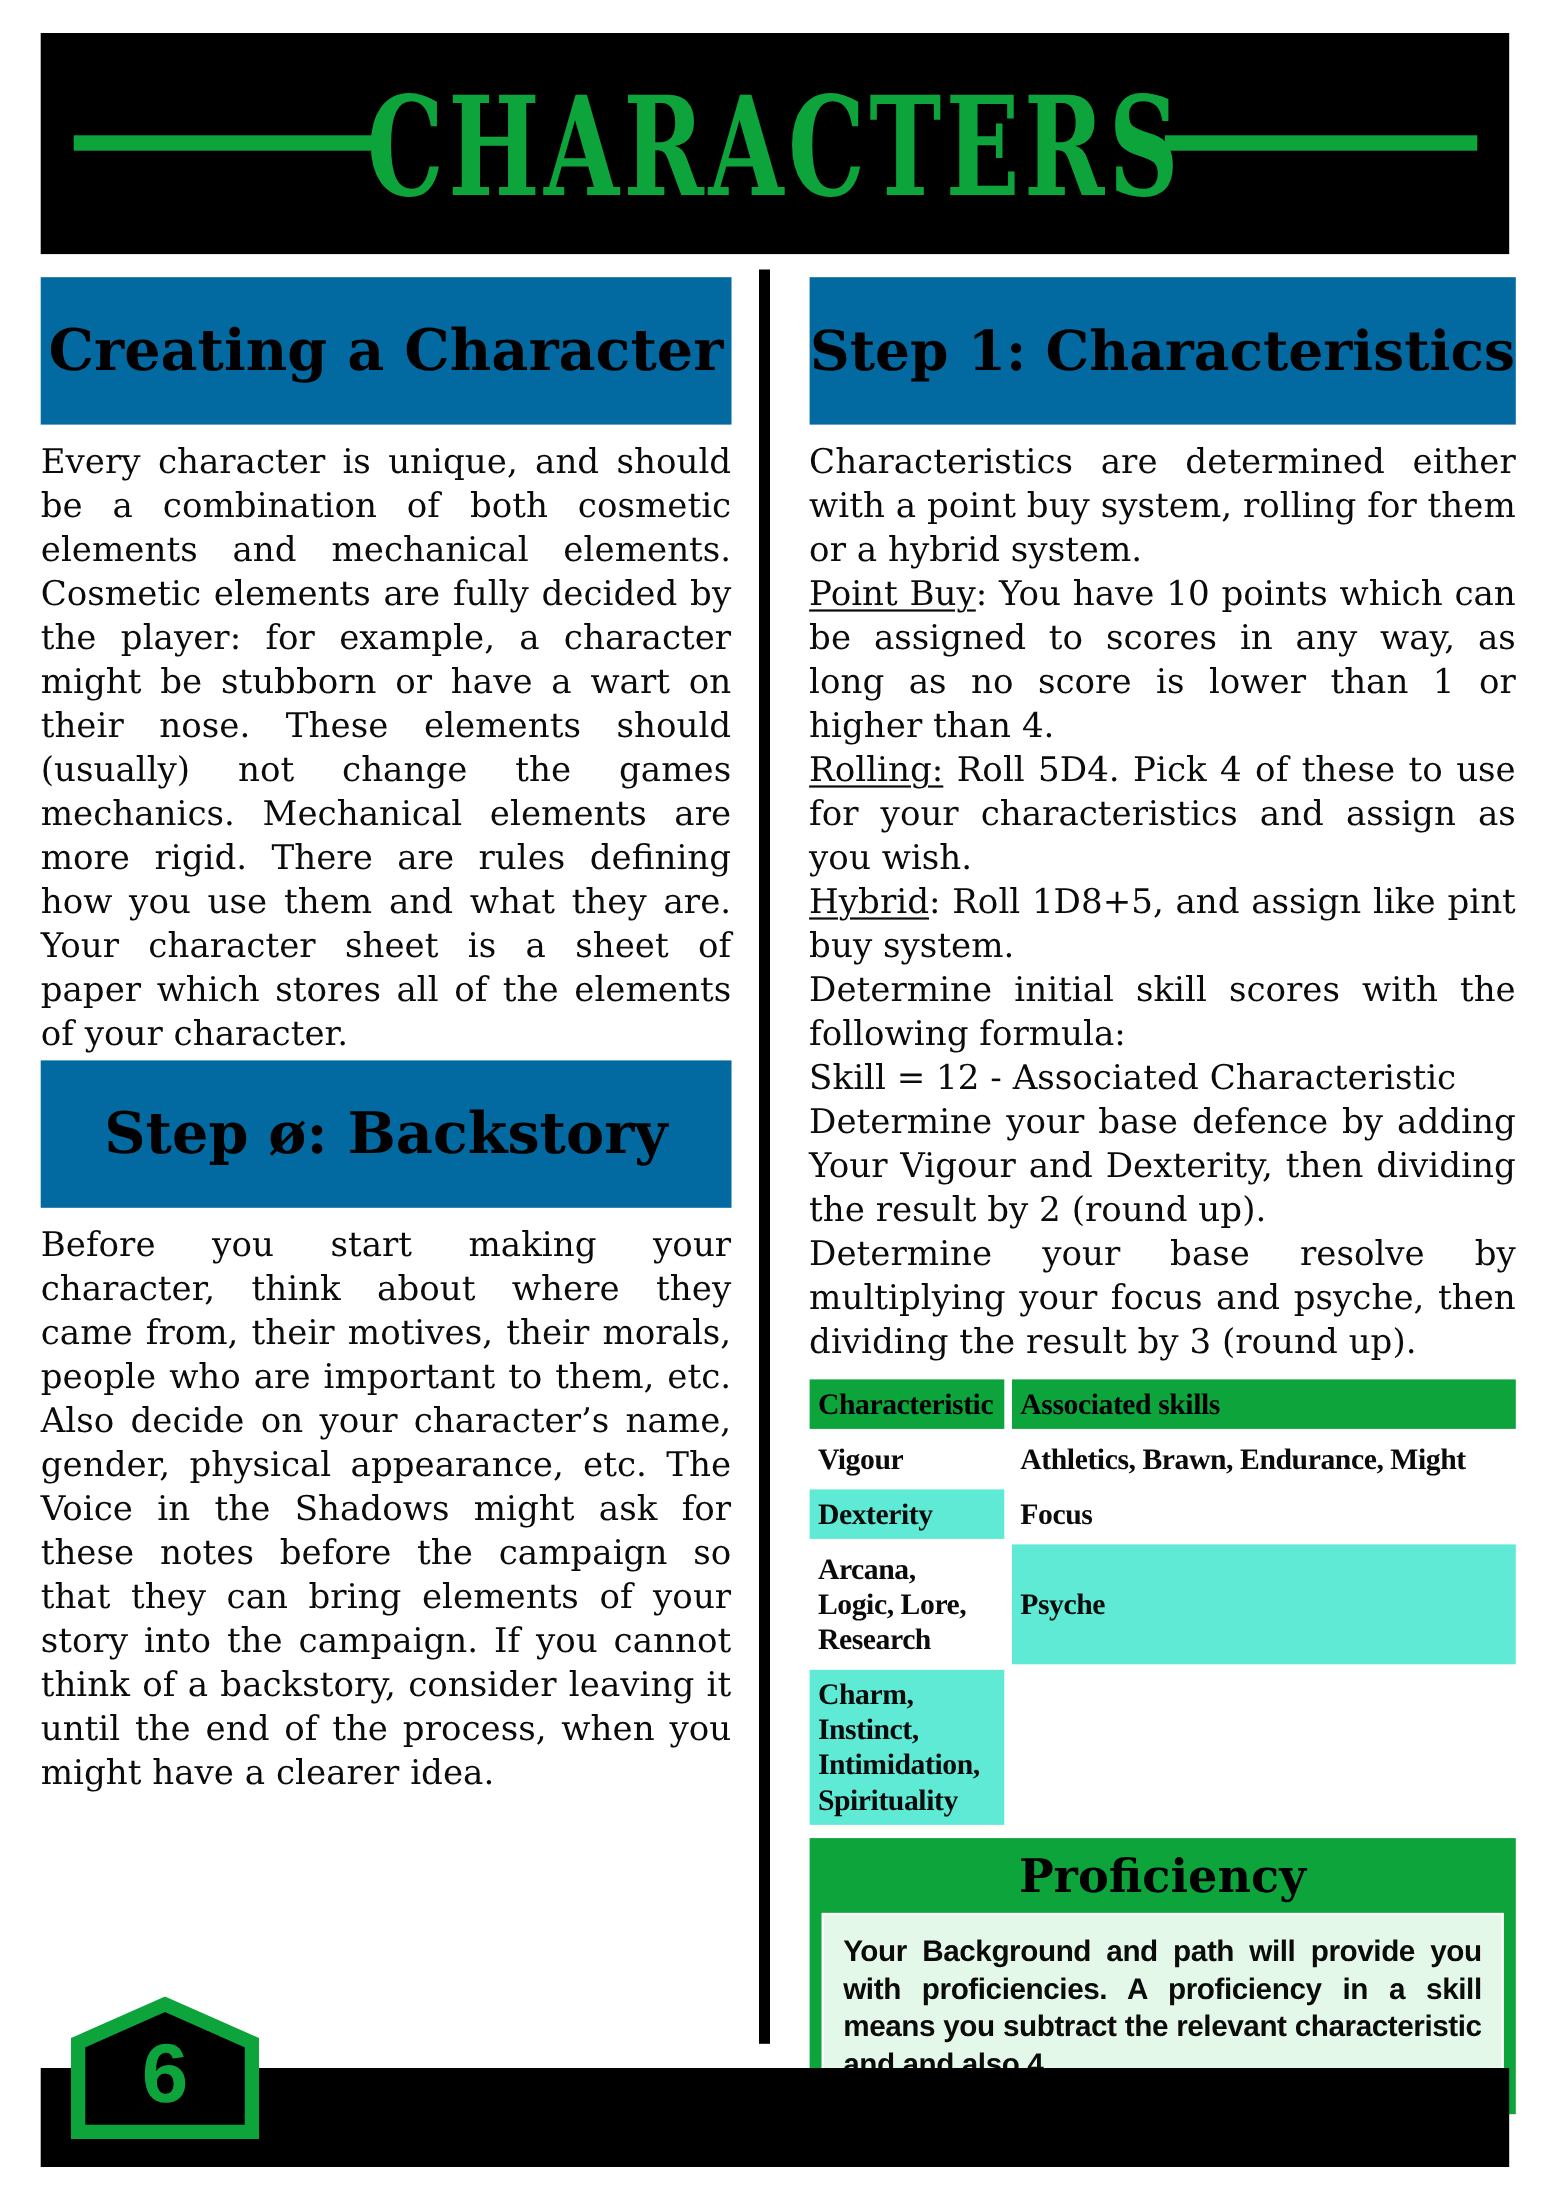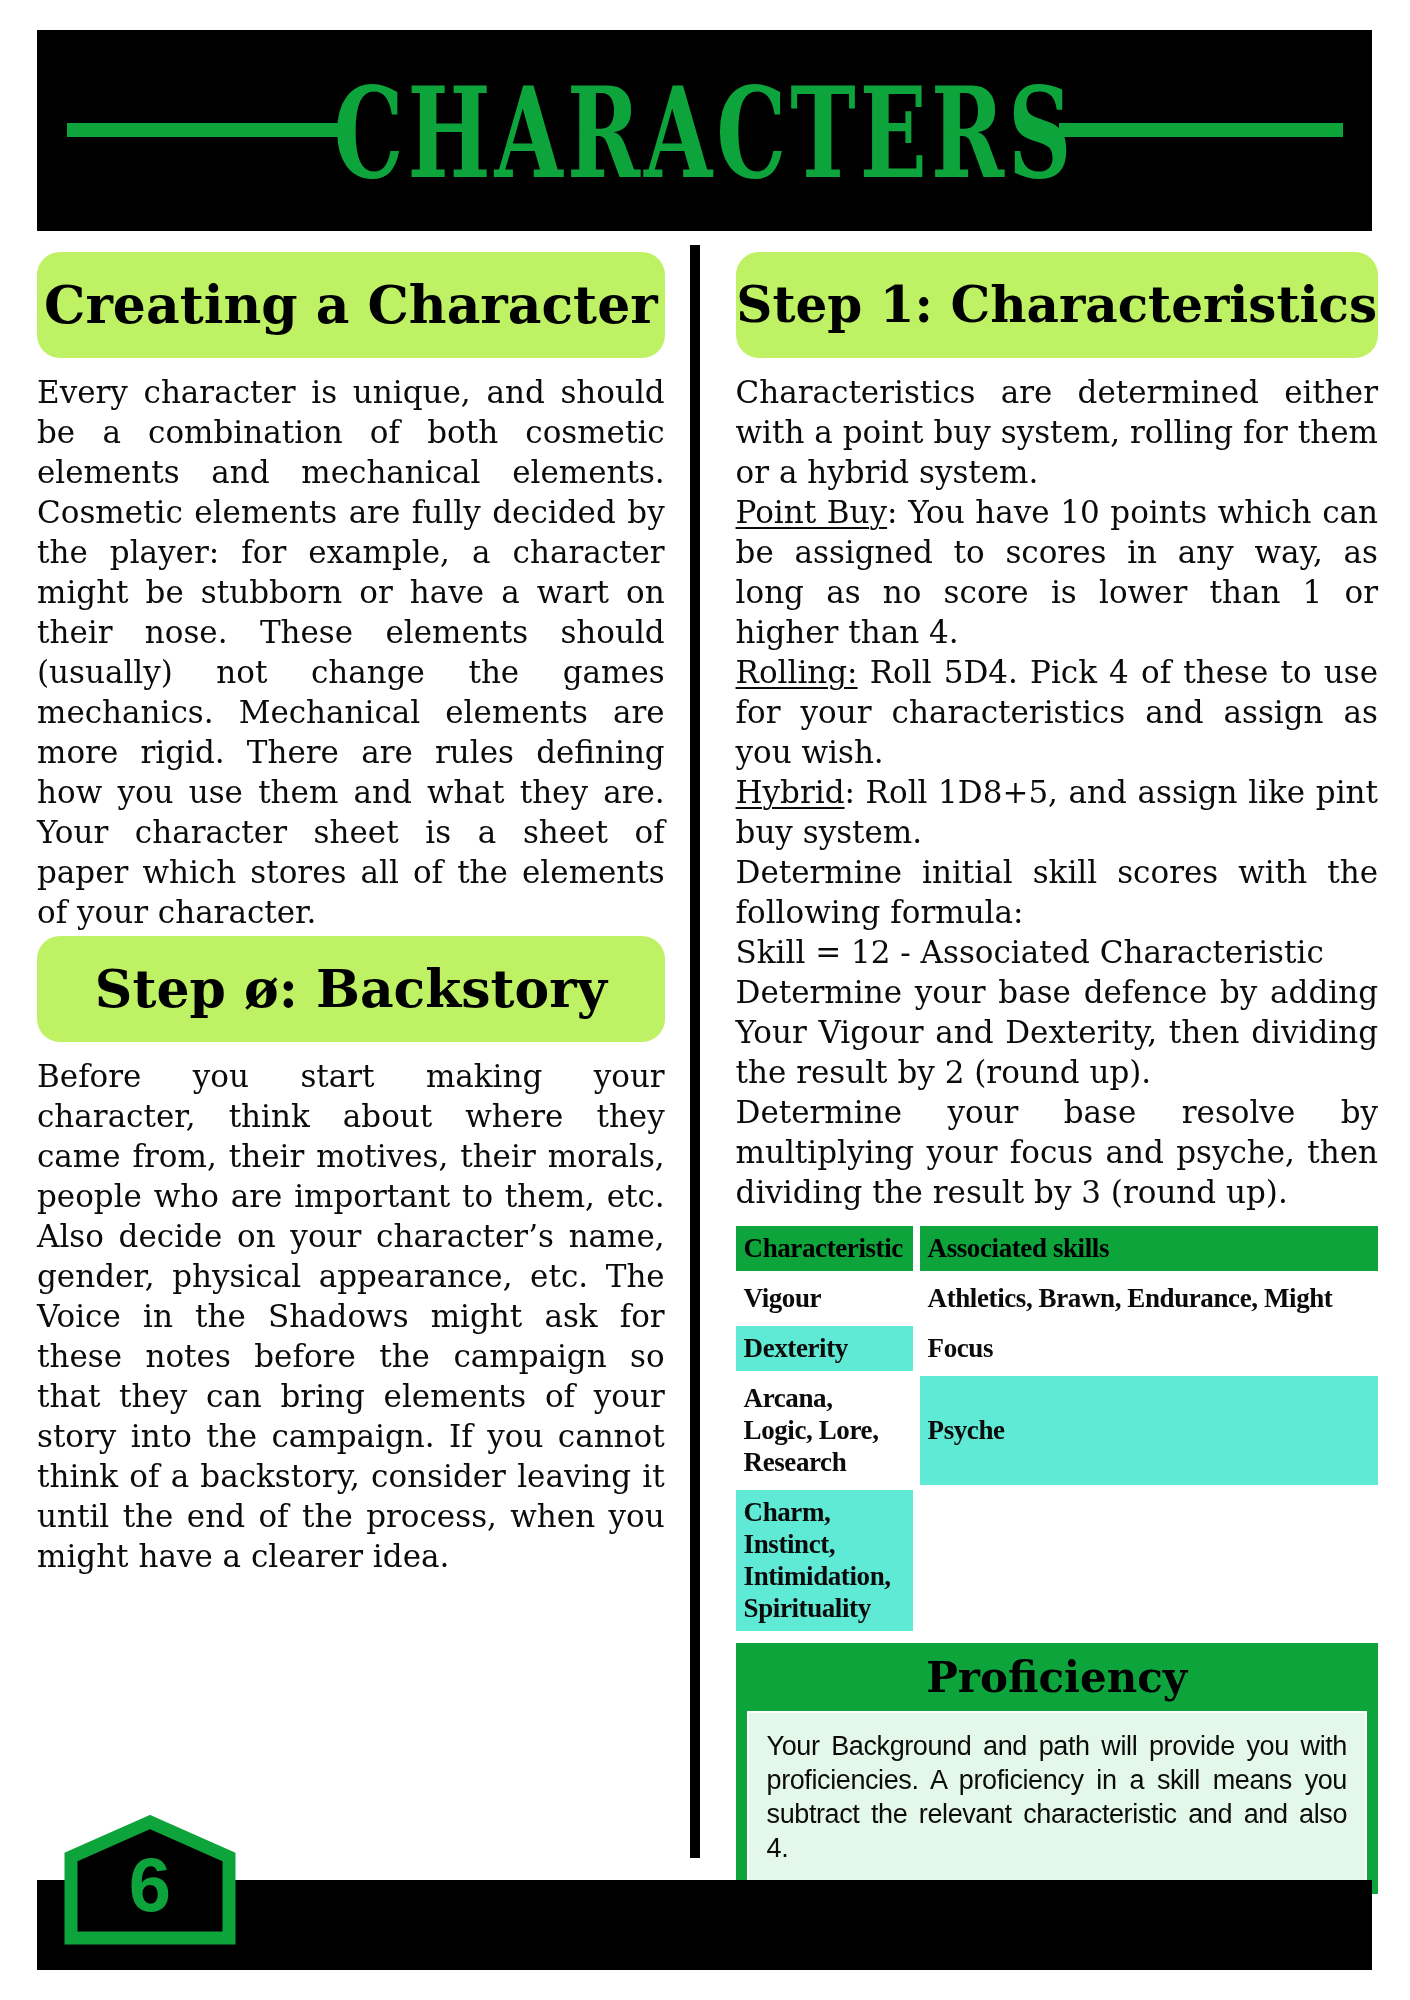--- a/index.html
+++ b/index.html
@@ -17,40 +17,40 @@
     color:#0da43c;font-weight:bold;font-size:88px;letter-spacing:4px;
     transform:scaleY(1.42);transform-origin:center;line-height:1;margin-top:4px;
     font-family:"DejaVu Serif","Liberation Serif",serif;
   }
   
   .columns{position:absolute;left:37px;top:245px;width:1341px;display:flex;align-items:flex-start;}
   .col-left{width:638px;}
   .divider{width:10px;height:1613px;background:#000;margin-left:25px;margin-right:15px;}
   .col-right{width:653px;margin-left:21px;}
   .section-head{
-    background:#bef264;height:106px;display:flex;align-items:center;justify-content:center;
-    font-weight:bold;font-size:50px;color:#000;line-height:1;margin:7px 0 14px 0;border-radius:23px;
+    background:#0369a1;height:134px;display:flex;align-items:center;justify-content:center;
+    font-weight:bold;font-size:50px;color:#000;line-height:1;margin:7px 0 14px 0;
   }
   .col-left .section-head{font-size:52px;}
   .body-par{margin:0;text-align:justify;font-size:31px;line-height:40px;}
   .lead{text-decoration:underline;text-underline-offset:4px;text-decoration-thickness:2px;}
   
   .skills-table{display:grid;grid-template-columns:177px 1fr;column-gap:7px;row-gap:5px;
     margin-top:14px;font-family:Liberation Serif, serif;
     font-weight:bold;font-size:27px;line-height:32px;letter-spacing:-0.4px;}
   .skills-table .cell{padding:6px 8px 7px 8px;background:#fff;display:flex;flex-direction:column;justify-content:center;}
   .skills-table .th{background:#0da43c;color:#000;}
   .skills-table .alt{background:#5eead4;}
   
   .prof-box{margin-top:12px;background:#0da43c;padding:0 11px 11px 11px;}
   .prof-title{height:68px;display:flex;align-items:center;justify-content:center;
     font-weight:bold;font-size:42px;color:#000;font-family:"DejaVu Serif","Liberation Serif",serif;}
   .prof-inner{background:#e4f8e9;border:2px solid #ffffff;padding:16px 18px;}
   .prof-text{margin:0;text-align:justify;font-family:"Liberation Sans","DejaVu Sans",sans-serif;
-    font-weight:normal;font-size:27px;line-height:34px;letter-spacing:-0.4px;color:#0b0b0b;}
+    font-weight:bold;font-size:27px;line-height:34px;letter-spacing:-0.4px;color:#0b0b0b;}
   
   .footer-bar{position:absolute;left:37px;top:1880px;width:1335px;height:90px;background:#000;}
   .page-badge{position:absolute;left:64px;top:1815px;width:172px;height:130px;}
 </style>
 </head>
 <body>
 
 <div class="page">
 
   <div class="banner">

